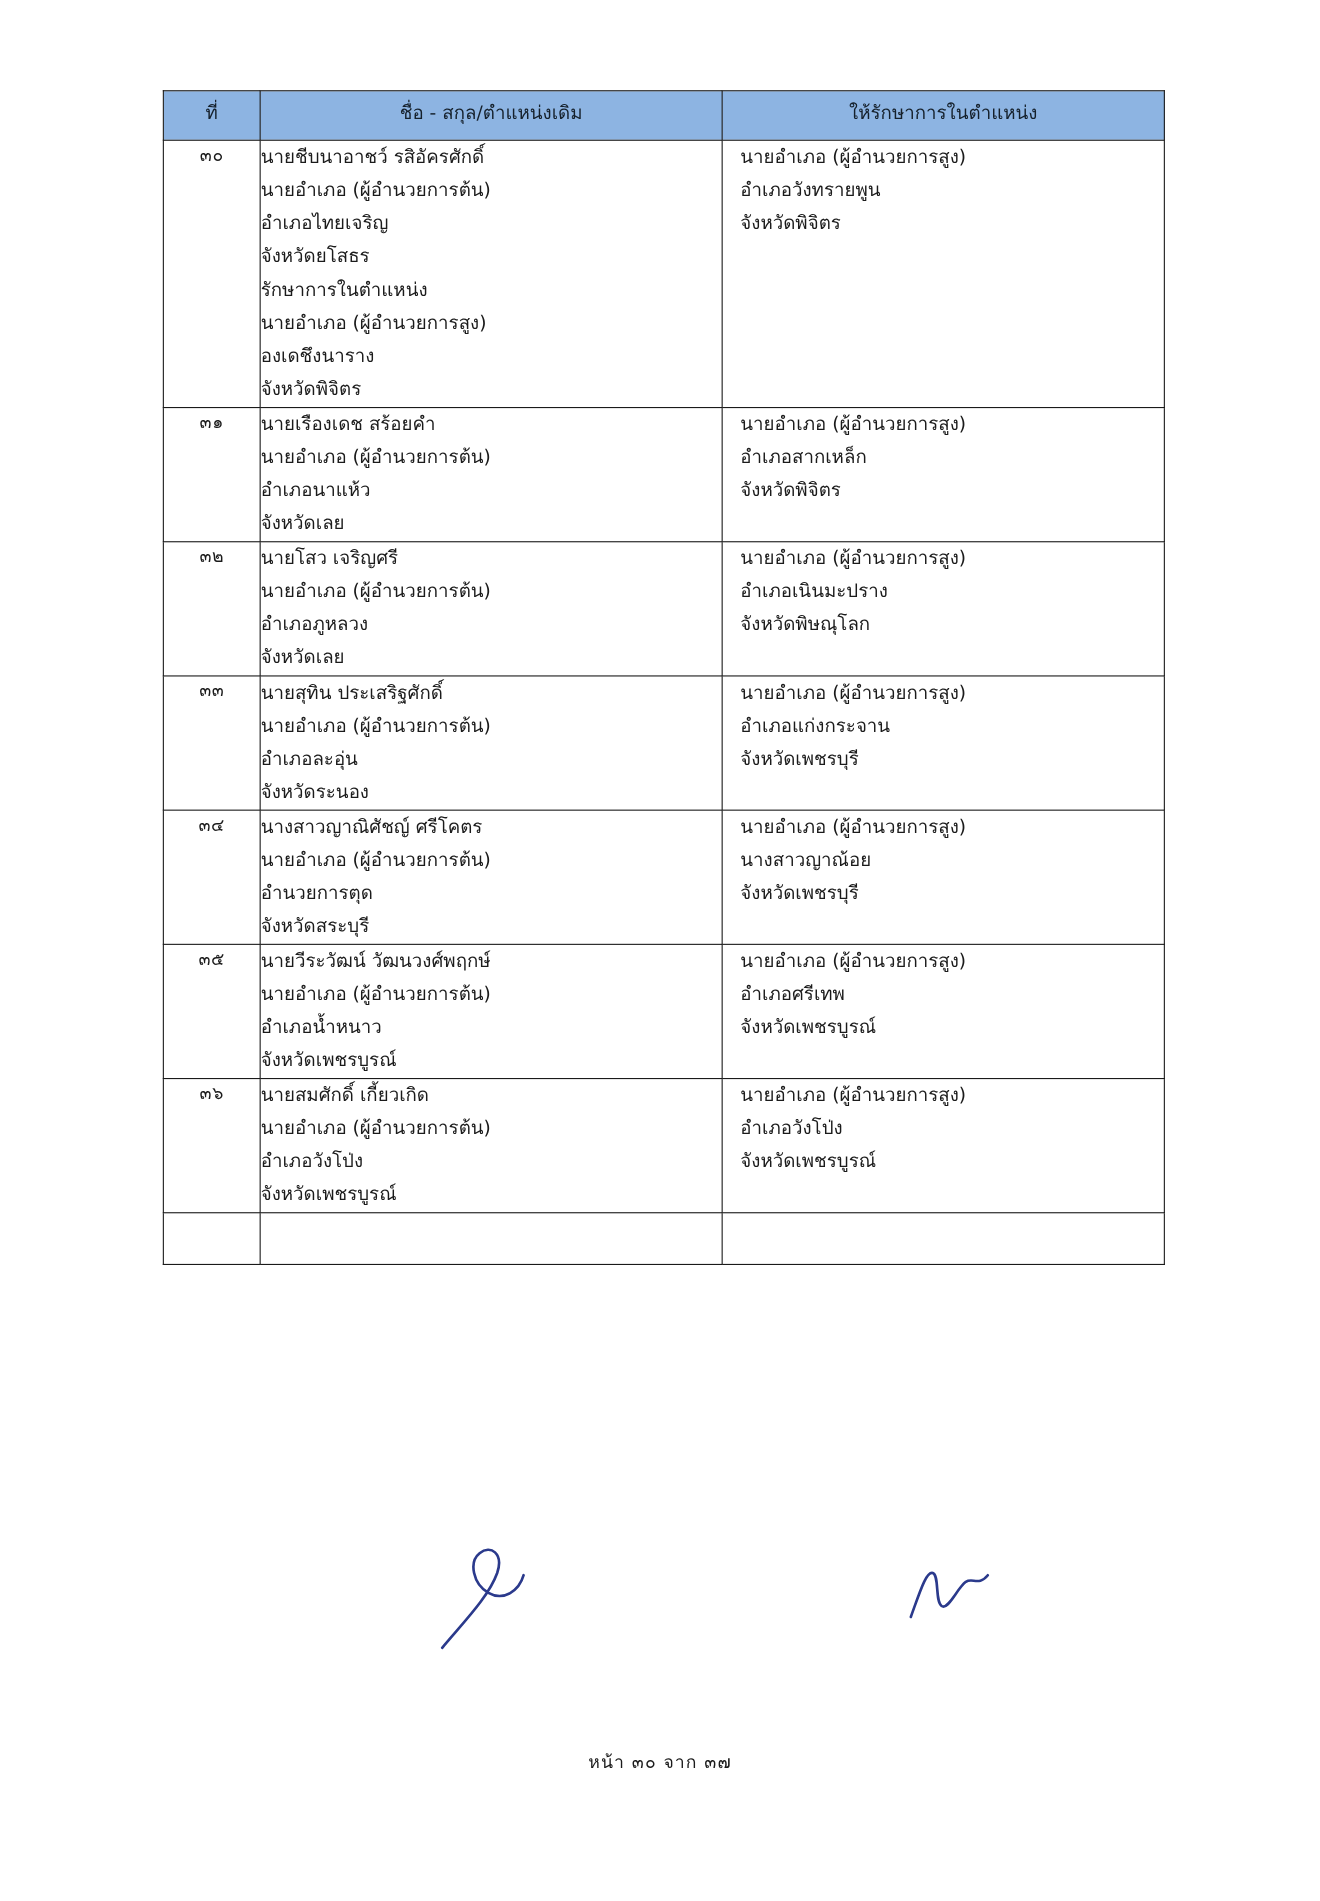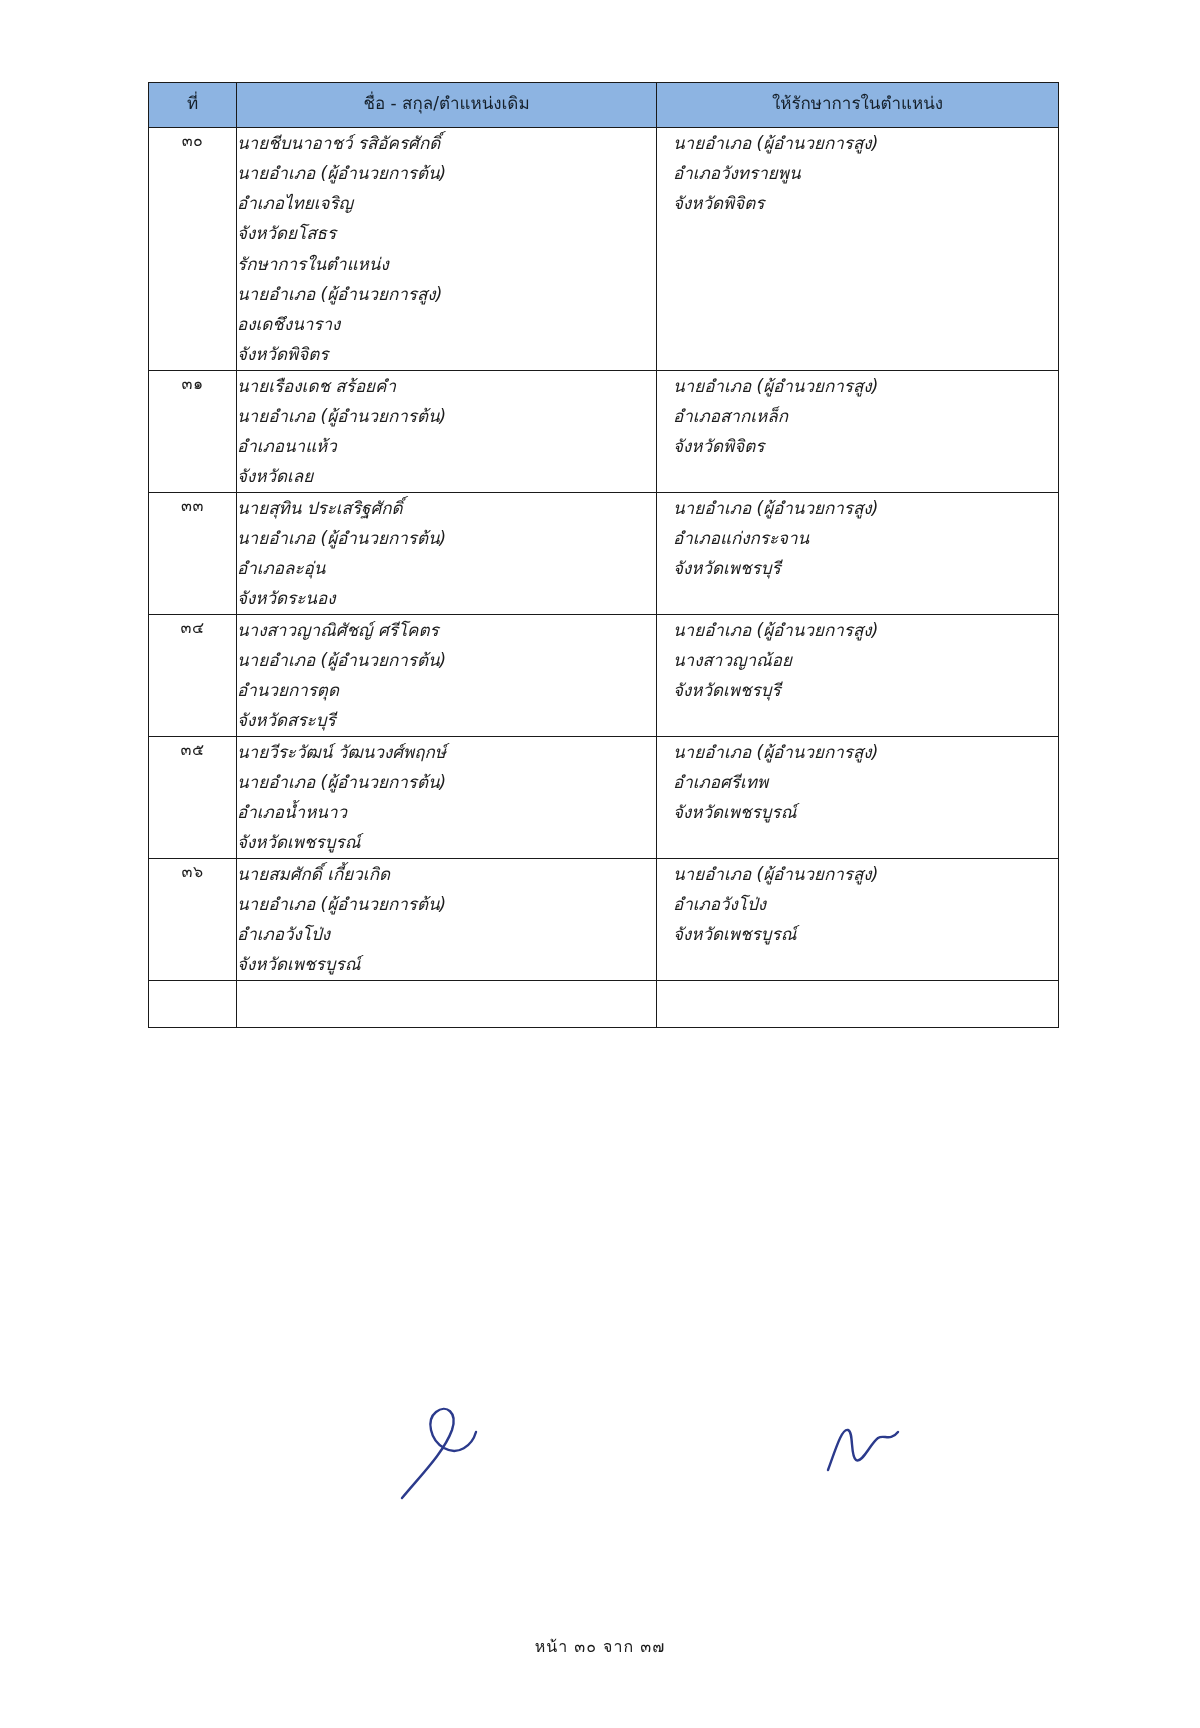--- a/index.html
+++ b/index.html
@@ -69,32 +69,31 @@
     line-height: 1.78;
     color: #1b1b1b;
     white-space: nowrap;
   }
   .cell-lines.right {
     padding-left: 16px;
   }
 
   .line {
     display: block;
-    font-style: italic;
   }
 
   
   .filler td {
     height: 46px;
   }
 
   .footer {
     position: absolute;
     left: 0;
-    top: 1634px;
+    top: 1589px;
     width: 1200px;
     text-align: center;
     font-size: 16px;
     color: #1b1b1b;
     letter-spacing: 1px;
   }
 
   .sig {
     position: absolute;
     pointer-events: none;
@@ -154,20 +153,34 @@
             <span class="line">อำเภอนาแห้ว</span>
             <span class="line">จังหวัดเลย</span>
           </td>
           <td class="cell-lines right">
             <span class="line">นายอำเภอ (ผู้อำนวยการสูง)</span>
             <span class="line">อำเภอสากเหล็ก</span>
             <span class="line">จังหวัดพิจิตร</span>
           </td>
         </tr>
         <tr>
+          <td class="cell-no">๓๒</td>
+          <td class="cell-lines">
+            <span class="line">นายโสว เจริญศรี</span>
+            <span class="line">นายอำเภอ (ผู้อำนวยการต้น)</span>
+            <span class="line">อำเภอภูหลวง</span>
+            <span class="line">จังหวัดเลย</span>
+          </td>
+          <td class="cell-lines right">
+            <span class="line">นายอำเภอ (ผู้อำนวยการสูง)</span>
+            <span class="line">อำเภอเนินมะปราง</span>
+            <span class="line">จังหวัดพิษณุโลก</span>
+          </td>
+        </tr>
+        <tr>
           <td class="cell-no">๓๓</td>
           <td class="cell-lines">
             <span class="line">นายสุทิน ประเสริฐศักดิ์</span>
             <span class="line">นายอำเภอ (ผู้อำนวยการต้น)</span>
             <span class="line">อำเภอละอุ่น</span>
             <span class="line">จังหวัดระนอง</span>
           </td>
           <td class="cell-lines right">
             <span class="line">นายอำเภอ (ผู้อำนวยการสูง)</span>
             <span class="line">อำเภอแก่งกระจาน</span>

